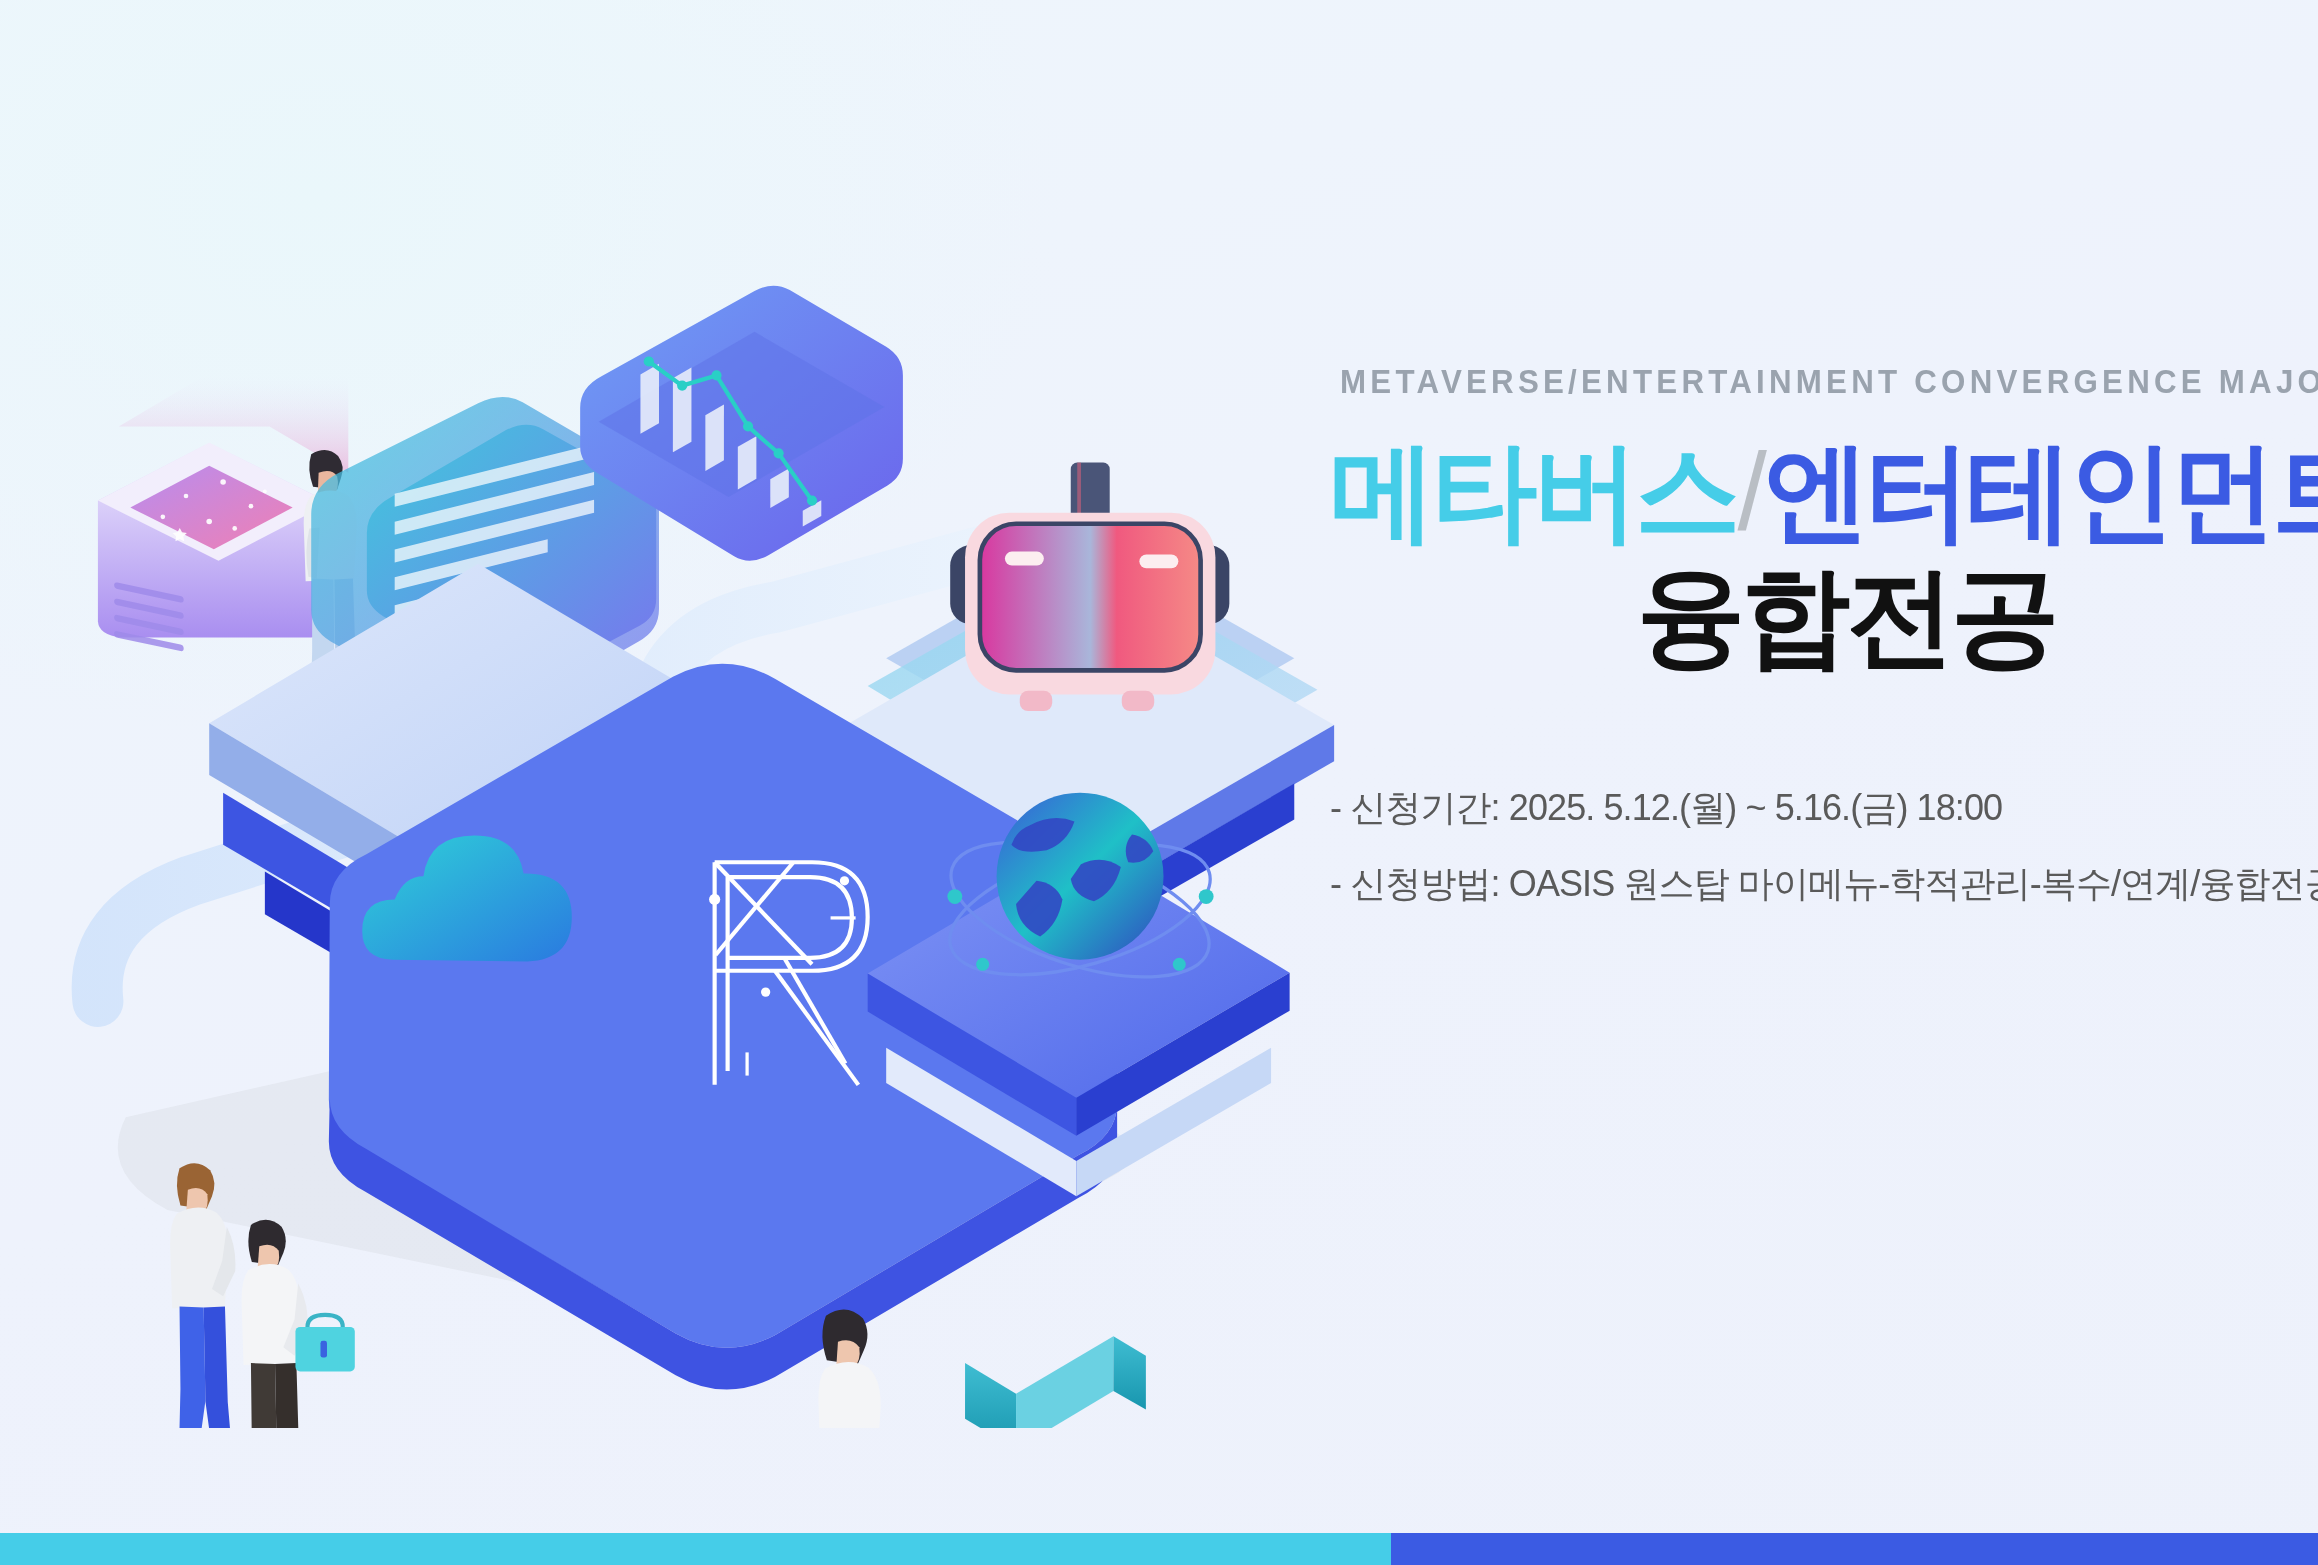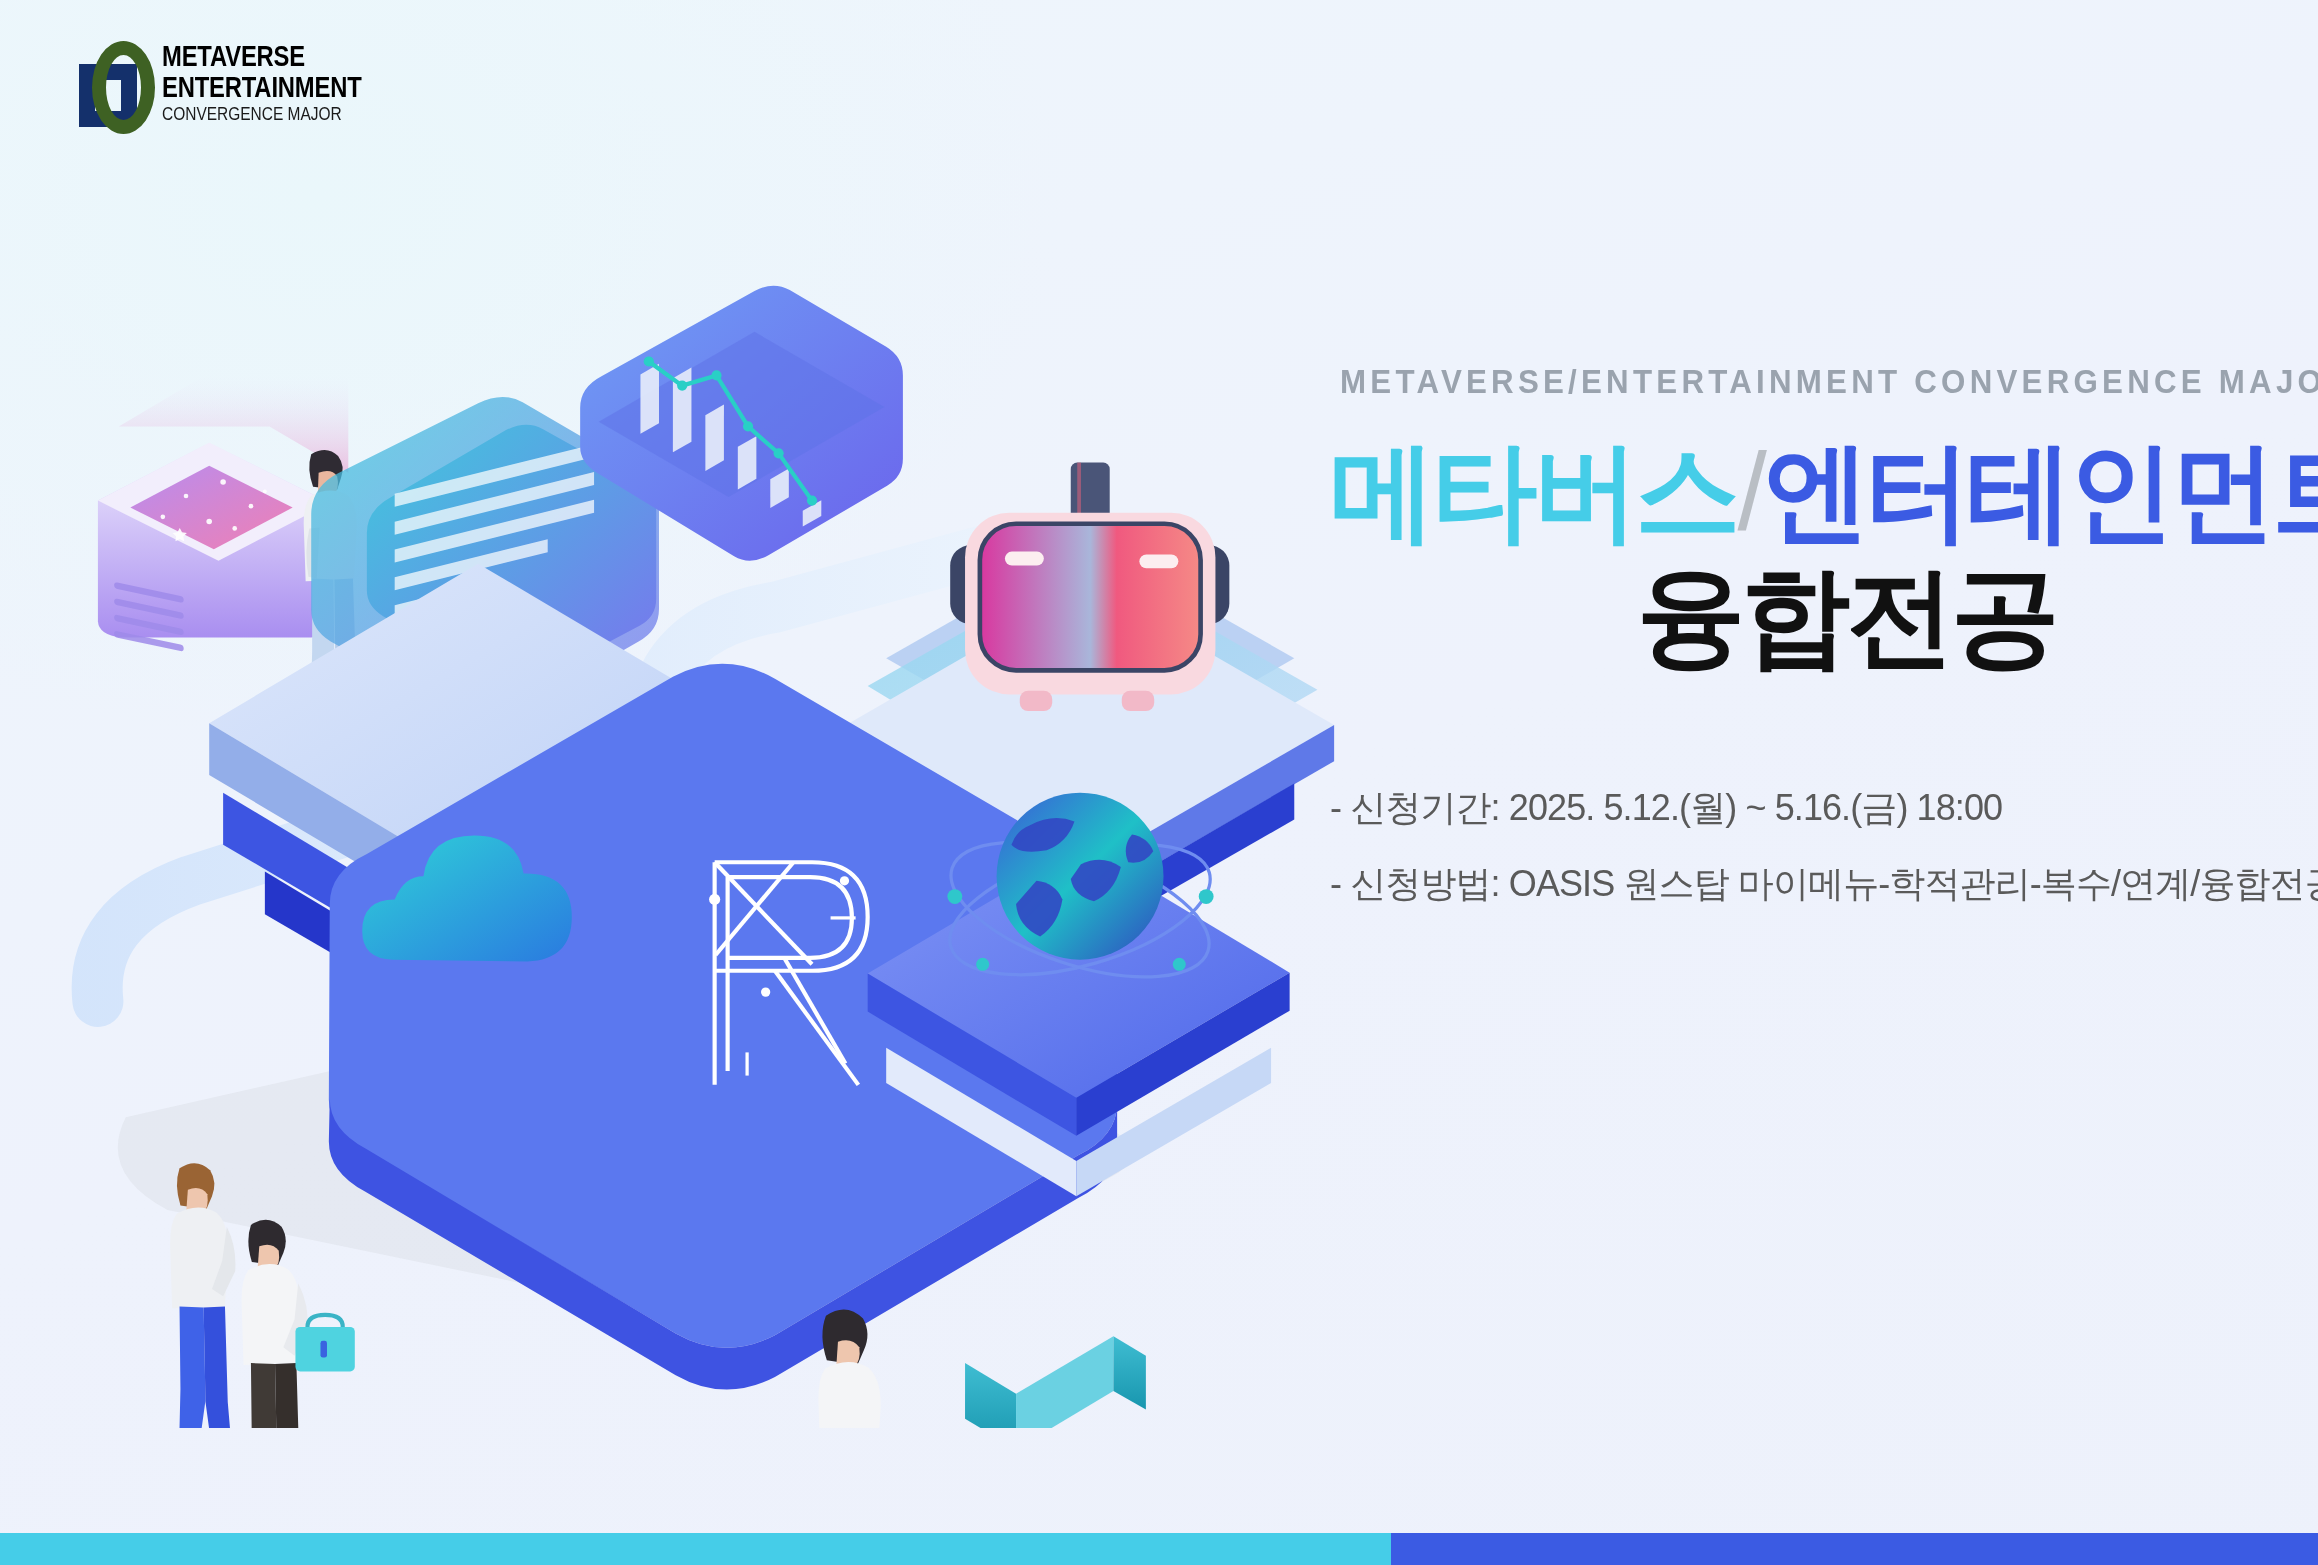--- a/index.html
+++ b/index.html
@@ -59,31 +59,20 @@
   
   .footbar{position:absolute;left:0;bottom:0;width:2782px;height:32px;display:flex;}
   .fb-cyan{width:50%;height:100%;background:#45cde8;}
   .fb-blue{width:50%;height:100%;background:#3b5be3;}
 </style>
 </head>
 <body>
 
 <div class="poster">
 
-  <div class="brand">
-    <div class="brand-mark">
-      <div class="brand-sq"></div>
-      <div class="brand-oval"></div>
-    </div>
-    <div class="brand-text">
-      <div class="brand-l1">METAVERSE</div>
-      <div class="brand-l2">ENTERTAINMENT</div>
-      <div class="brand-l3">CONVERGENCE MAJOR</div>
-    </div>
-  </div>
 
   <div class="illus">
     <svg viewBox="0 0 2760 2700" xmlns="http://www.w3.org/2000/svg">
       <defs>
         <linearGradient id="gPurple" x1="0" y1="0" x2="0" y2="1">
           <stop offset="0" stop-color="#f0ecfd"></stop>
             <stop offset="1" stop-color="#a98ef0"></stop>
         </linearGradient>
         <linearGradient id="gPurpleTop" x1="0" y1="0" x2="1" y2="1">
           <stop offset="0" stop-color="#b78df0"></stop>

